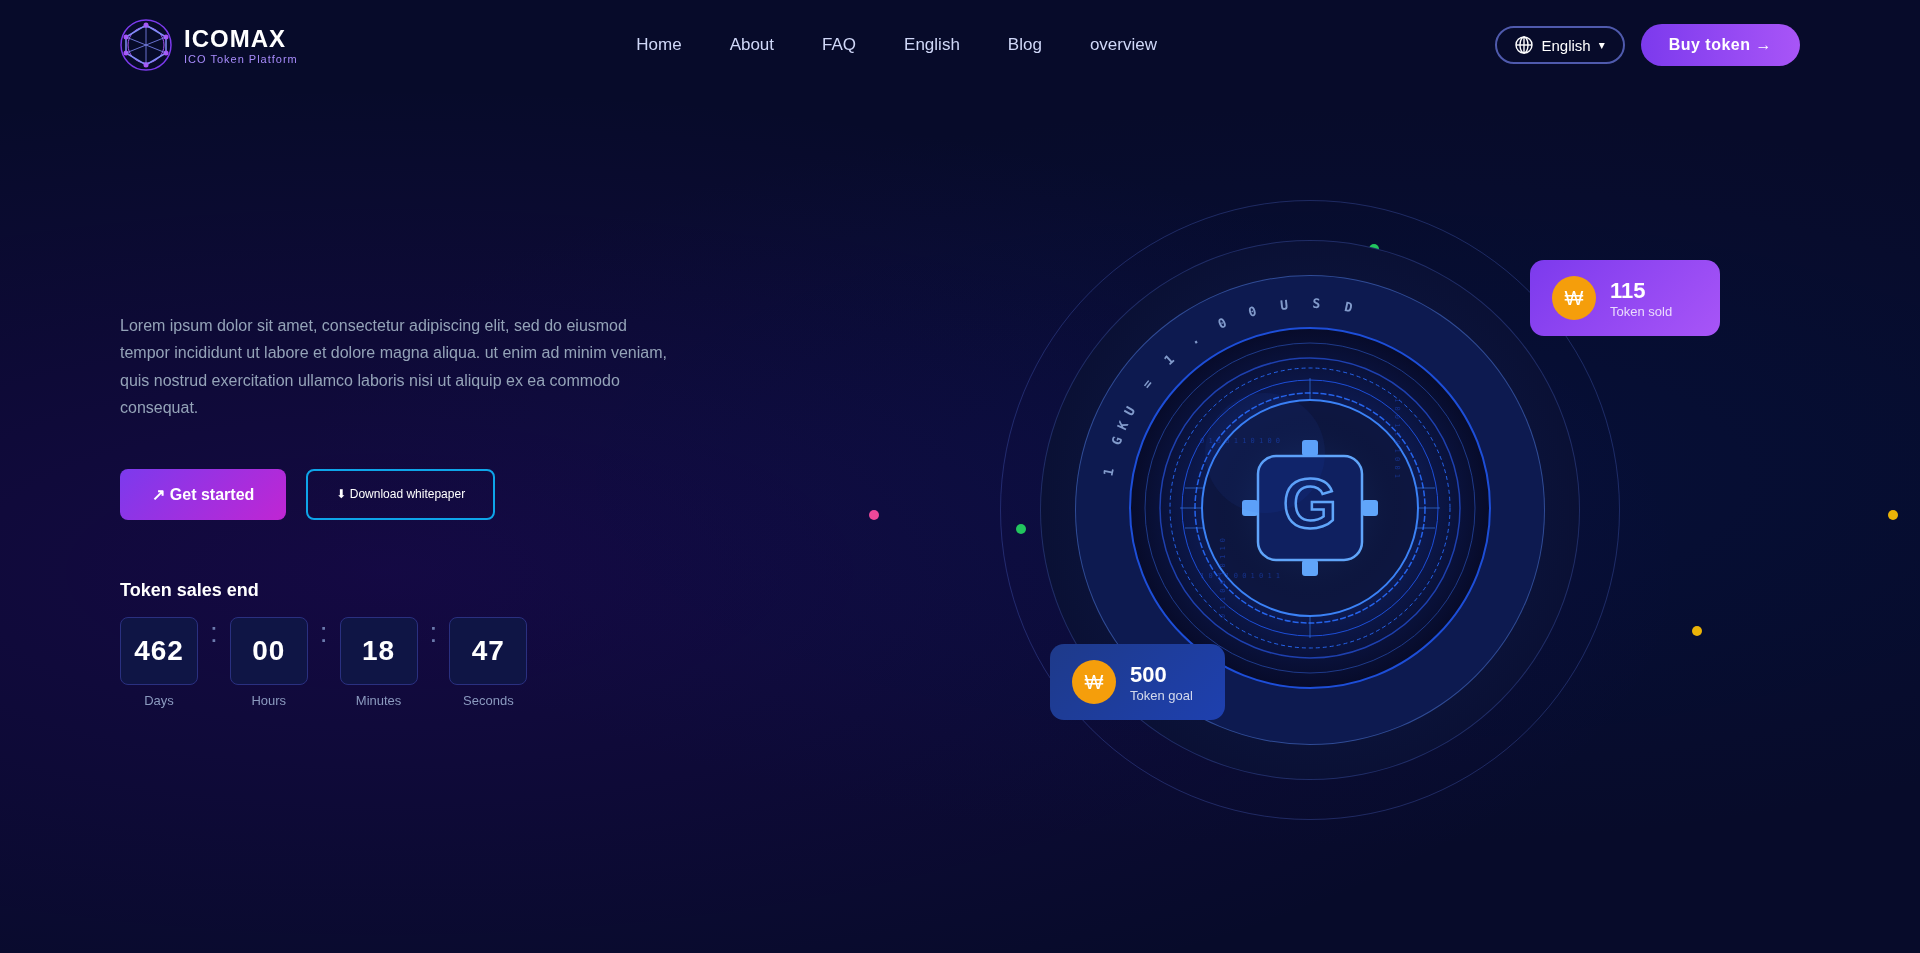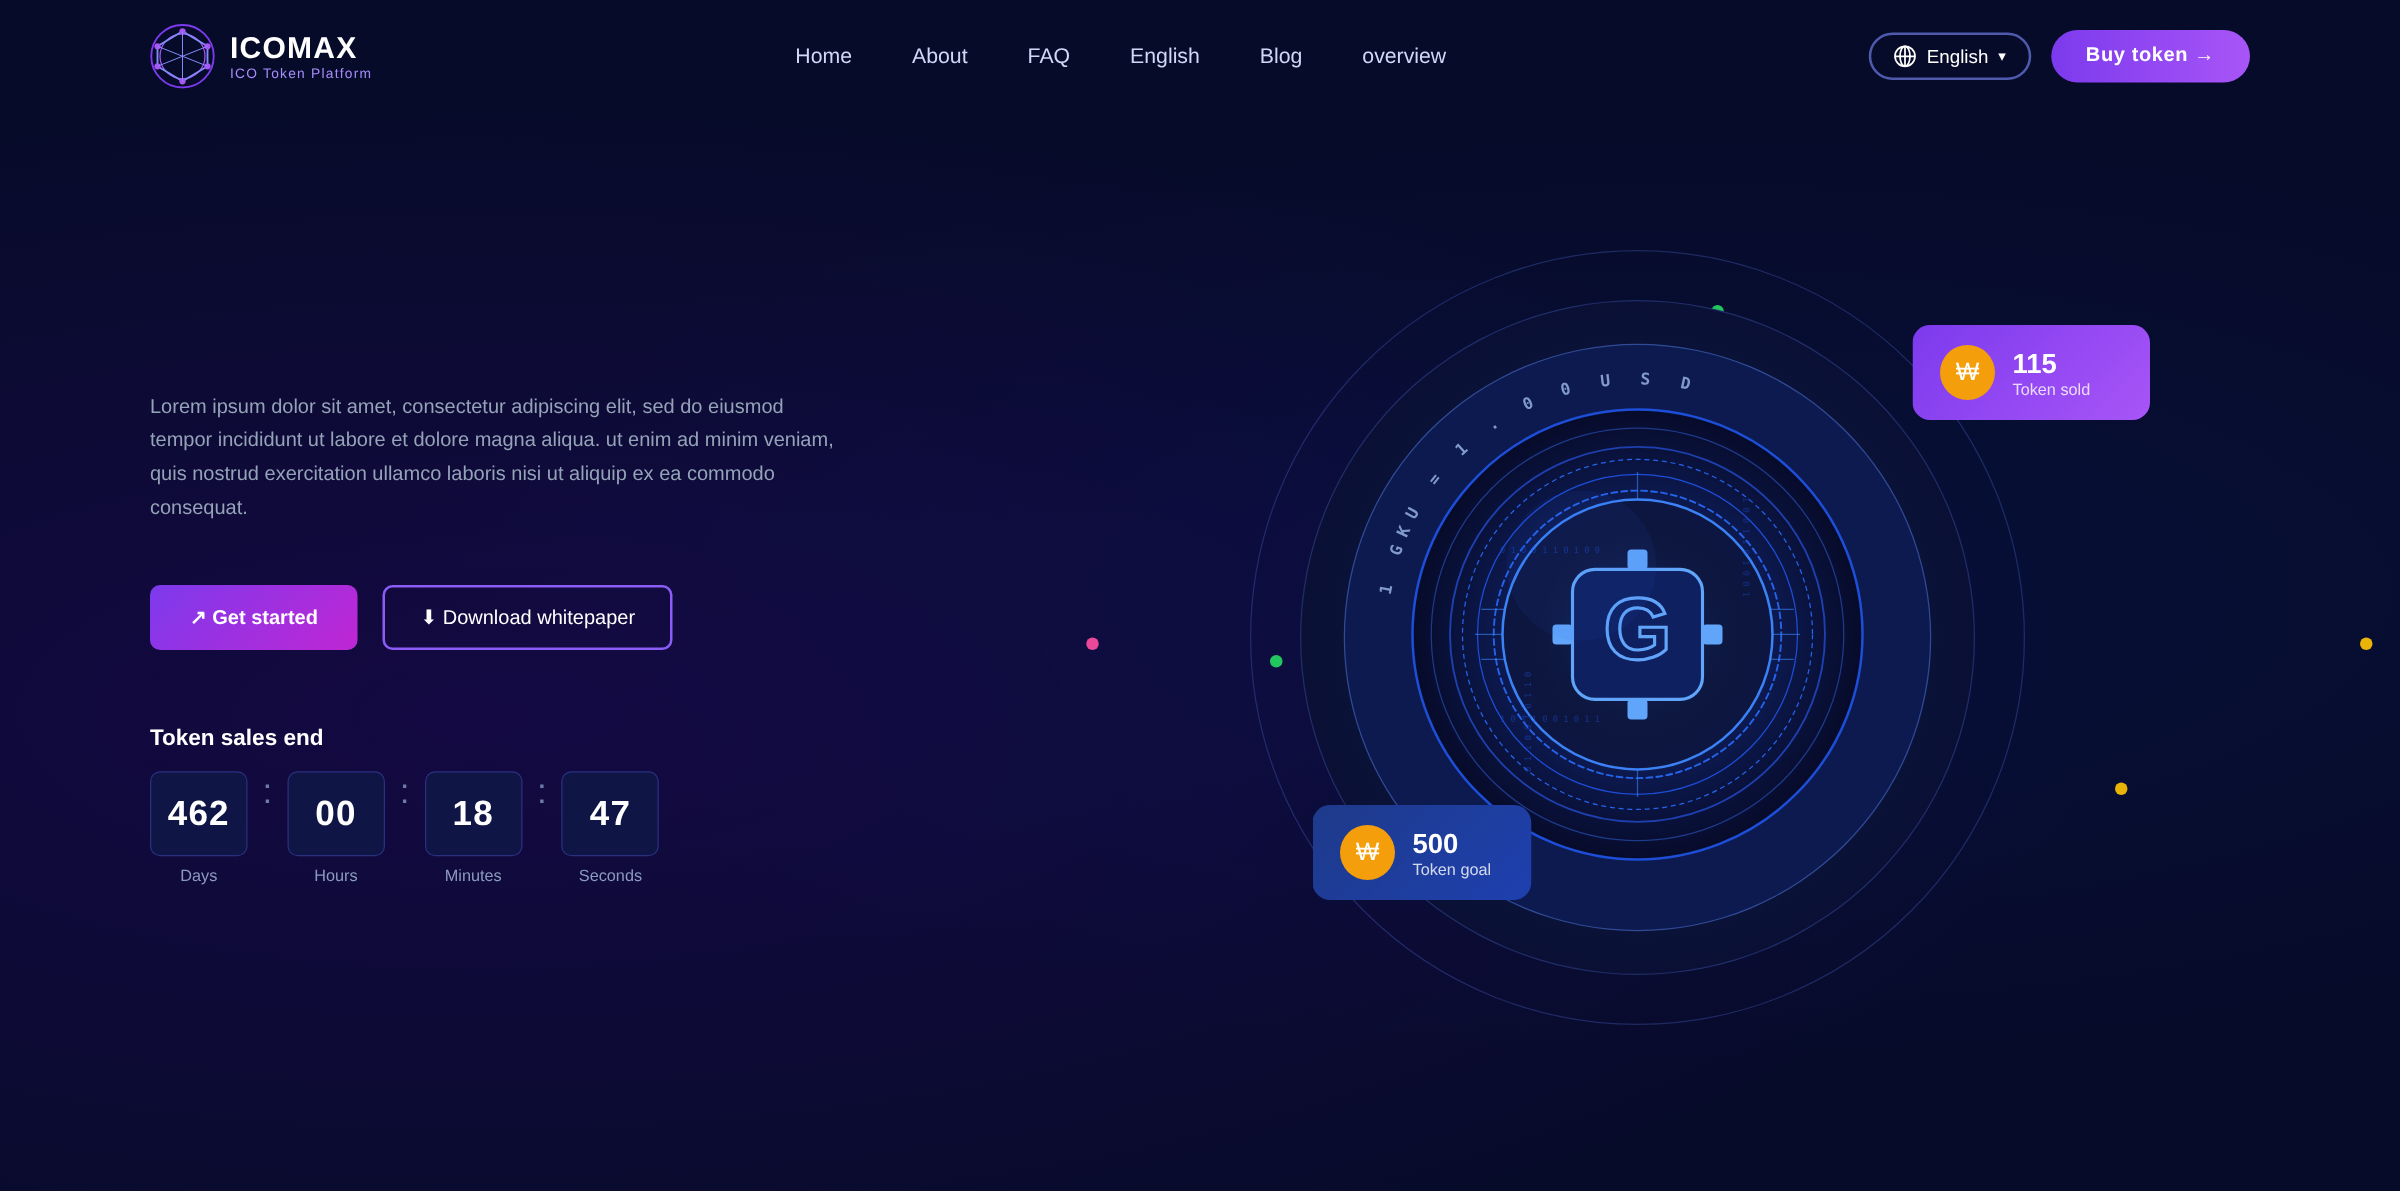--- a/index.html
+++ b/index.html
@@ -172,25 +172,25 @@
       font-size: 16px;
       font-weight: 600;
       cursor: pointer;
     }
 
     .btn-secondary {
       display: flex;
       align-items: center;
       gap: 8px;
       background: transparent;
-      border: 2px solid #8b5cf6;
+      border: 2px solid #0ea5e9;
       border-radius: 8px;
       padding: 14px 28px;
       color: #fff;
-      font-size: 16px;
+      font-size: 12px;
       font-weight: 500;
       cursor: pointer;
     }
 
     
     .token-sales-section {
       margin-top: 10px;
     }
 
     .token-sales-label {

